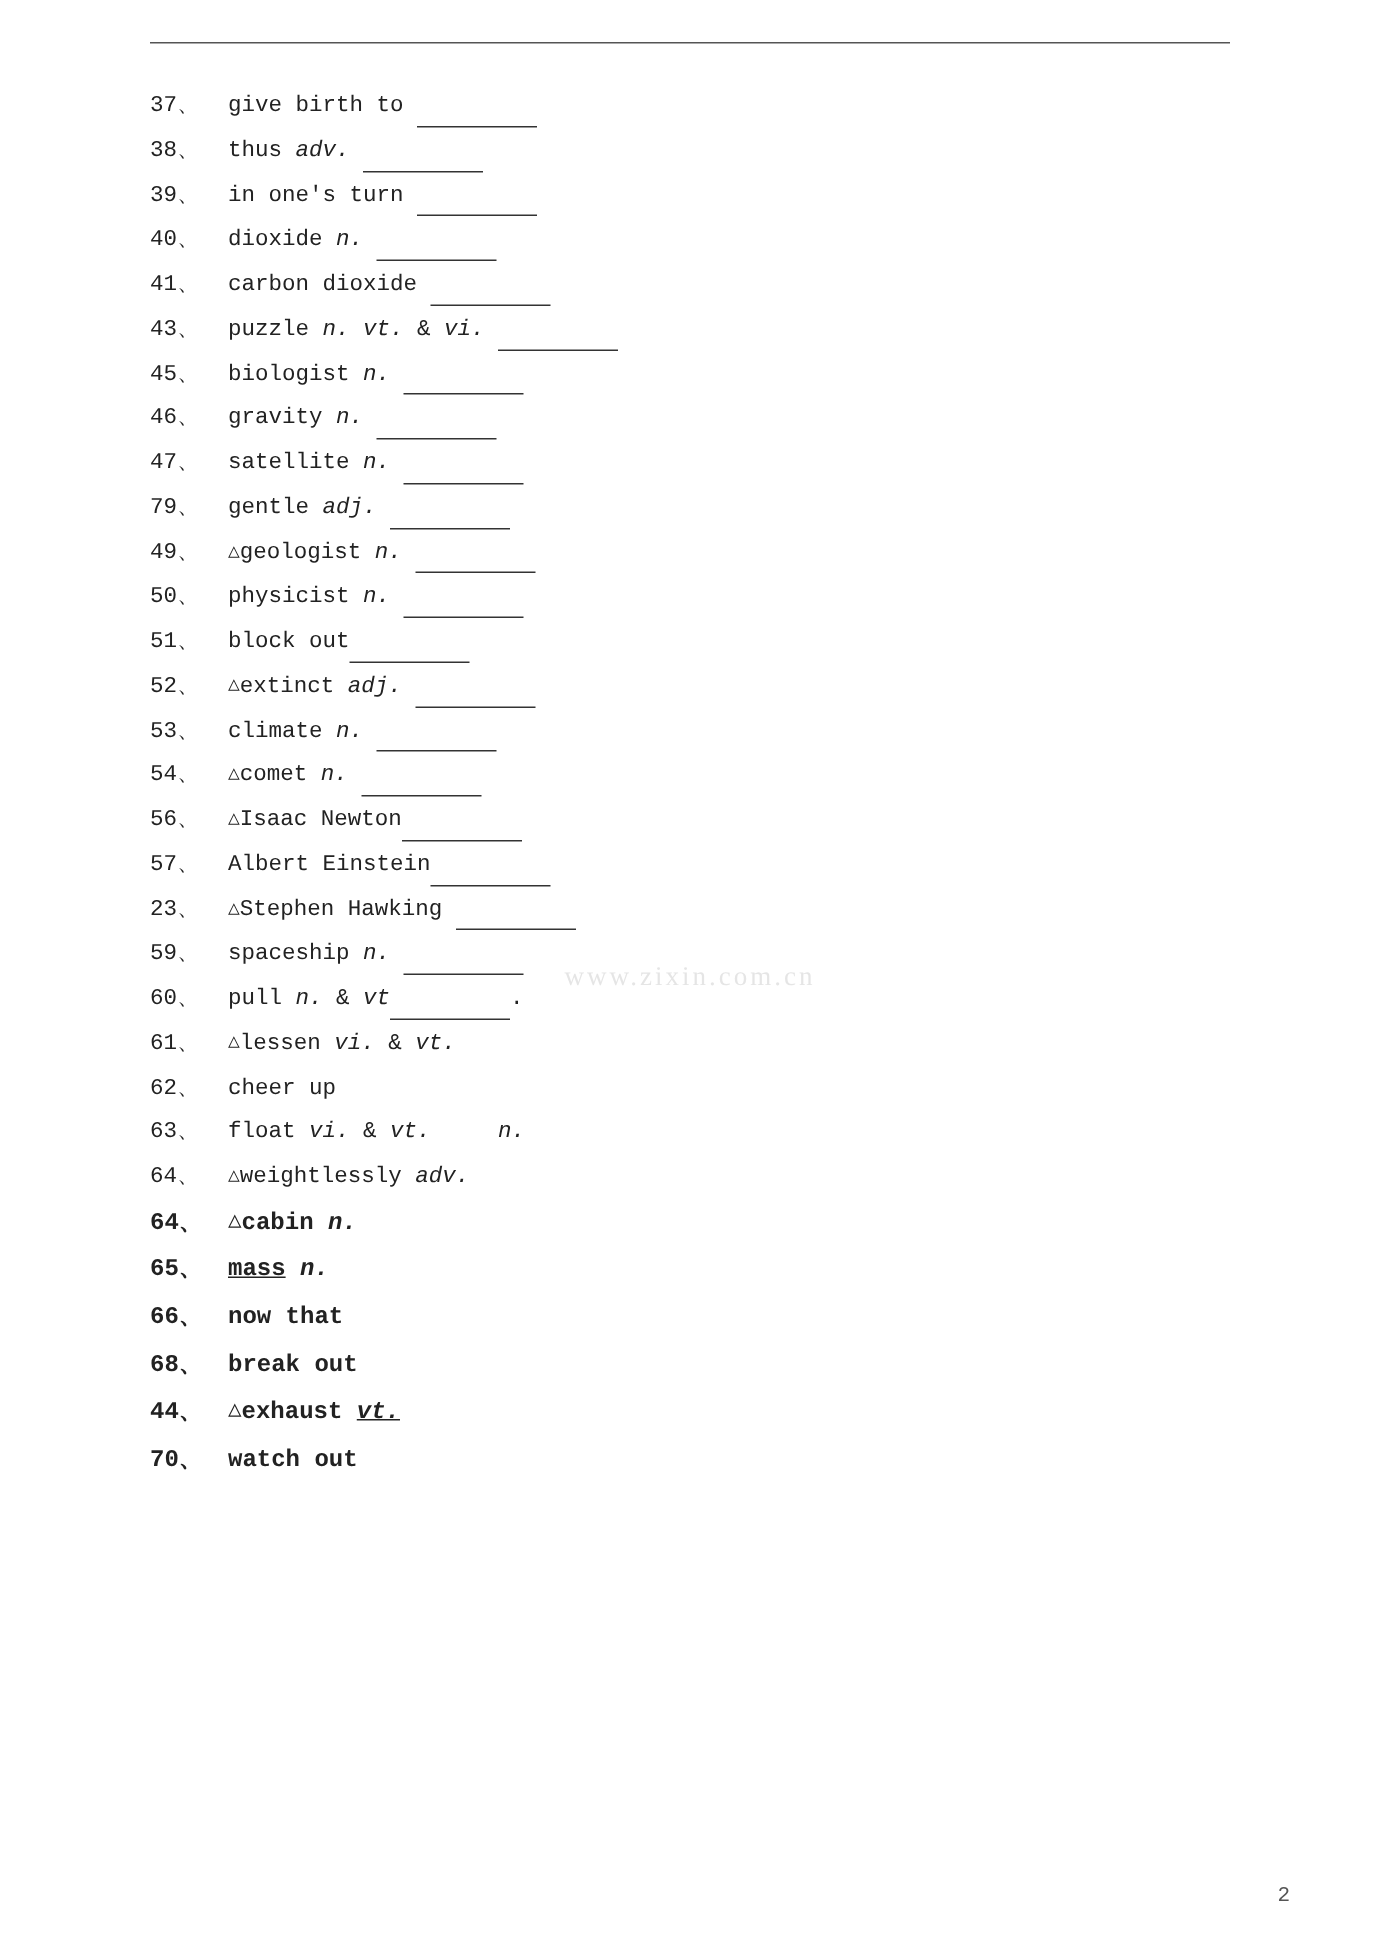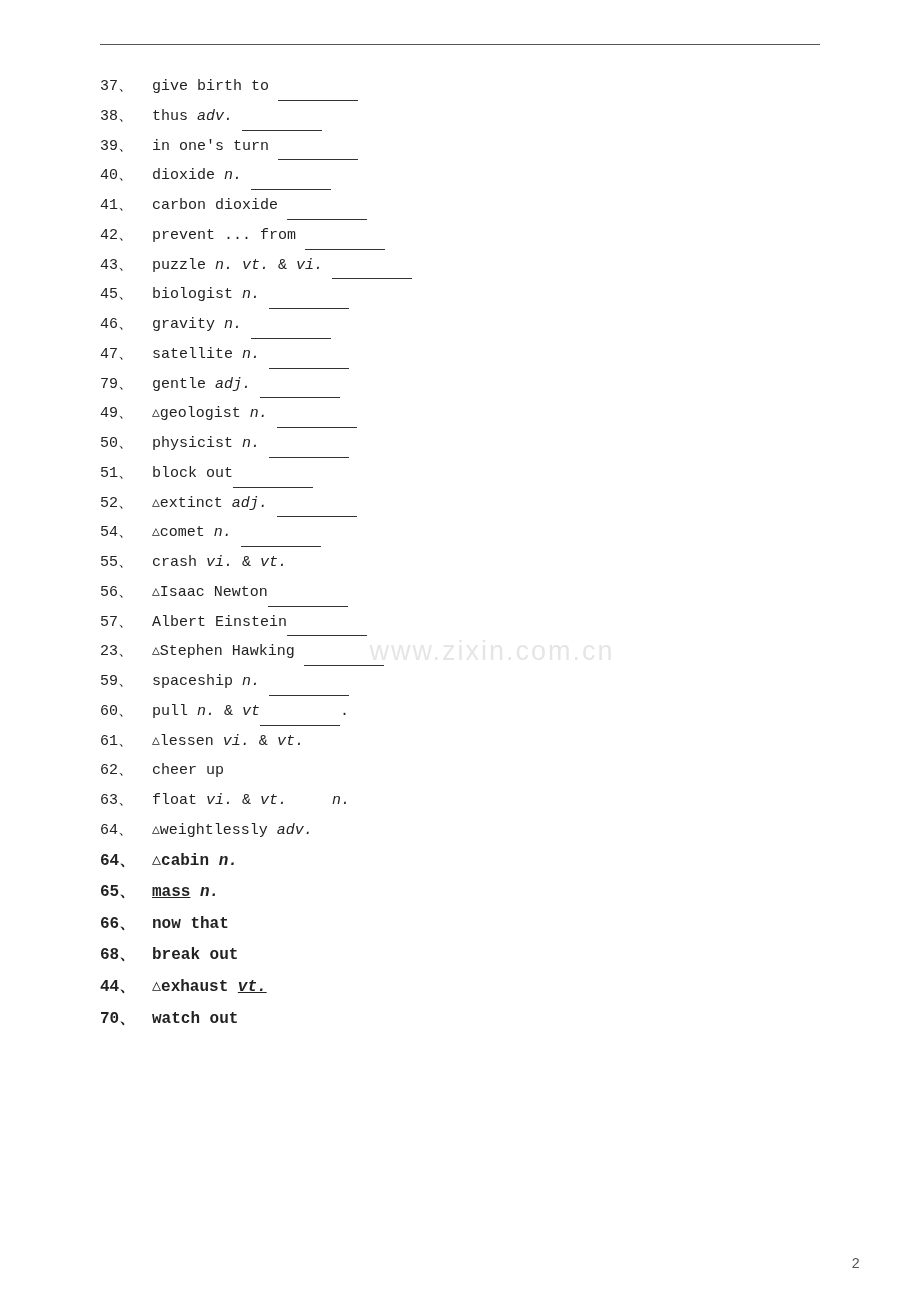--- a/index.html
+++ b/index.html
@@ -12,21 +12,21 @@
       font-family: "Courier New", Courier, monospace;
       font-size: 15px;
       color: #222;
       width: 920px;
       min-height: 1302px;
       position: relative;
     }
     .page {
       width: 920px;
       min-height: 1302px;
-      padding: 44px 100px 60px 100px;
+      padding: 28px 100px 60px 100px;
       position: relative;
     }
     .top-border {
       border-top: 1.5px solid #555;
       margin-bottom: 28px;
     }
     .vocab-list {
       list-style: none;
       line-height: 1.85;
     }
@@ -67,26 +67,25 @@
     .bold-item .entry {
       font-weight: bold;
       font-size: 16px;
     }
     .watermark {
       position: absolute;
       top: 50%;
       left: 50%;
       transform: translate(-50%, -50%);
       color: rgba(180, 180, 180, 0.35);
-      font-size: 27px;
-      font-family: Liberation Sans, sans-serif;
+      font-size: 18px;
+      font-family: Liberation Serif, serif;
       white-space: nowrap;
       pointer-events: none;
       letter-spacing: 2px;
-      margin-left: 32px;
     }
     .page-num {
       position: absolute;
       bottom: 30px;
       right: 60px;
       font-size: 14px;
       color: #555;
     }
     .triangle {
       font-size: 13px;
@@ -119,24 +118,20 @@
     <li class="vocab-item">
       <span class="num">40、</span>
       <span class="entry">dioxide <em>n.</em> <span class="blank"></span></span>
     </li>
 
     <li class="vocab-item">
       <span class="num">41、</span>
       <span class="entry">carbon dioxide <span class="blank"></span></span>
     </li>
 
-    <li class="vocab-item">
-      <span class="num">42、</span>
-      <span class="entry">prevent ... from <span class="blank"></span></span>
-    </li>
 
     <li class="vocab-item">
       <span class="num">43、</span>
       <span class="entry">puzzle <em>n. vt.</em> &amp; <em>vi.</em> <span class="blank"></span></span>
     </li>
 
 
     <li class="vocab-item">
       <span class="num">45、</span>
       <span class="entry">biologist <em>n.</em> <span class="blank"></span></span>
@@ -170,30 +165,30 @@
     <li class="vocab-item">
       <span class="num">51、</span>
       <span class="entry">block out<span class="blank"></span></span>
     </li>
 
     <li class="vocab-item">
       <span class="num">52、</span>
       <span class="entry"><span class="triangle">△</span>extinct <em>adj.</em> <span class="blank"></span></span>
     </li>
 
+    <li class="vocab-item">
+      <span class="num">53、</span>
+      <span class="entry">climate <em>n.</em> <span class="blank"></span></span>
+    </li>
 
     <li class="vocab-item">
       <span class="num">54、</span>
       <span class="entry"><span class="triangle">△</span>comet <em>n.</em> <span class="blank"></span></span>
     </li>
 
-    <li class="vocab-item">
-      <span class="num">55、</span>
-      <span class="entry">crash <em>vi.</em> &amp; <em>vt.</em></span>
-    </li>
 
     <li class="vocab-item">
       <span class="num">56、</span>
       <span class="entry"><span class="triangle">△</span>Isaac Newton<span class="blank"></span></span>
     </li>
 
     <li class="vocab-item">
       <span class="num">57、</span>
       <span class="entry">Albert Einstein<span class="blank"></span></span>
     </li>

